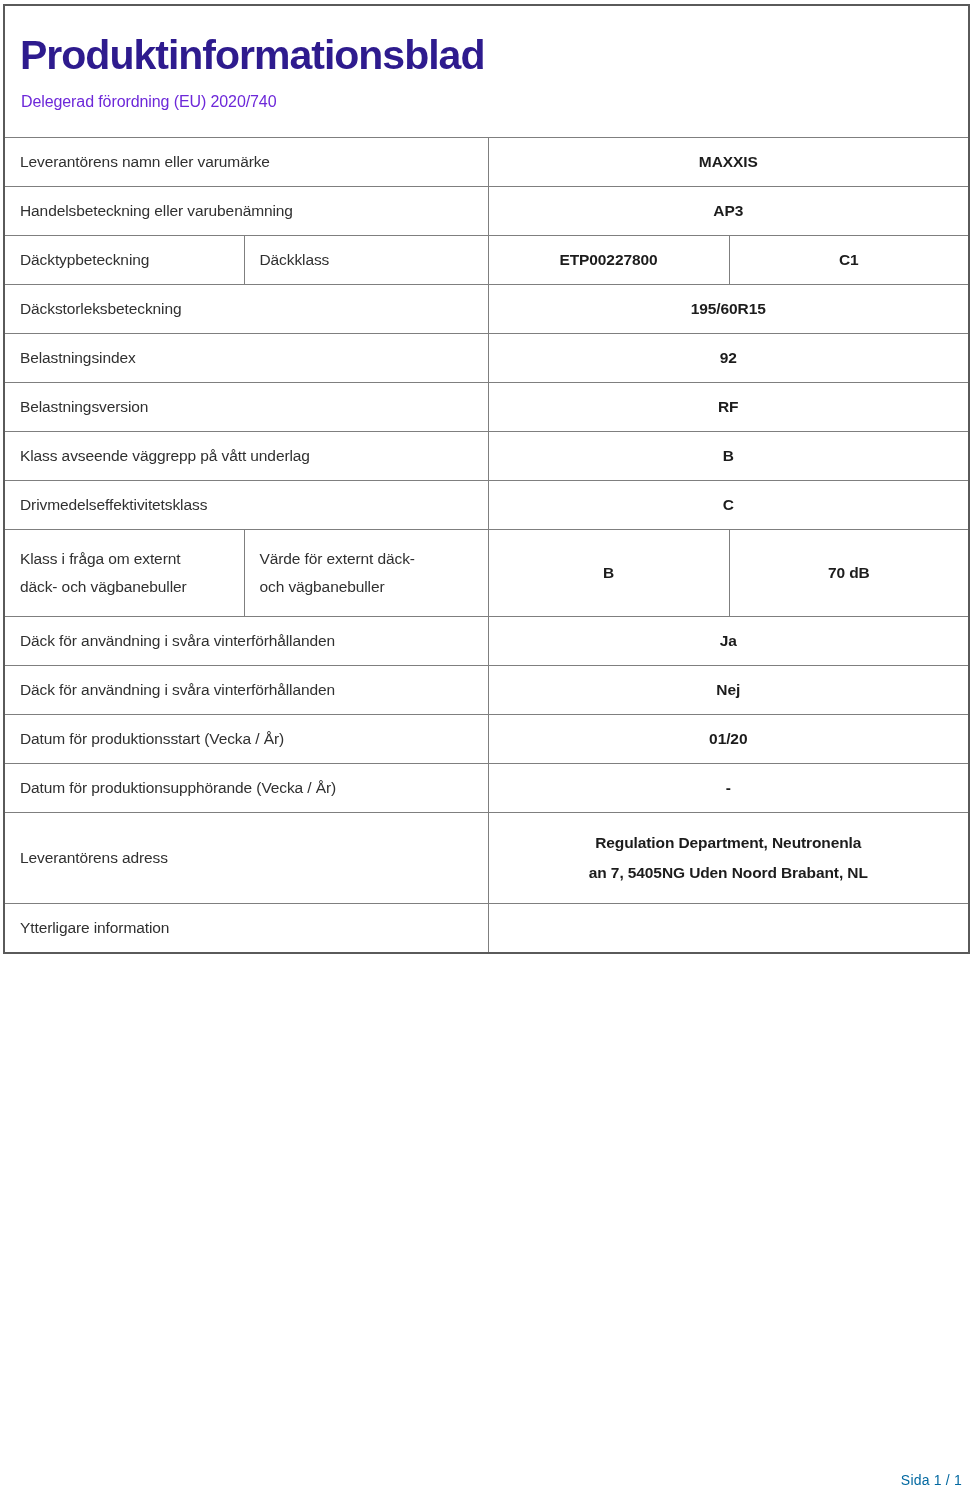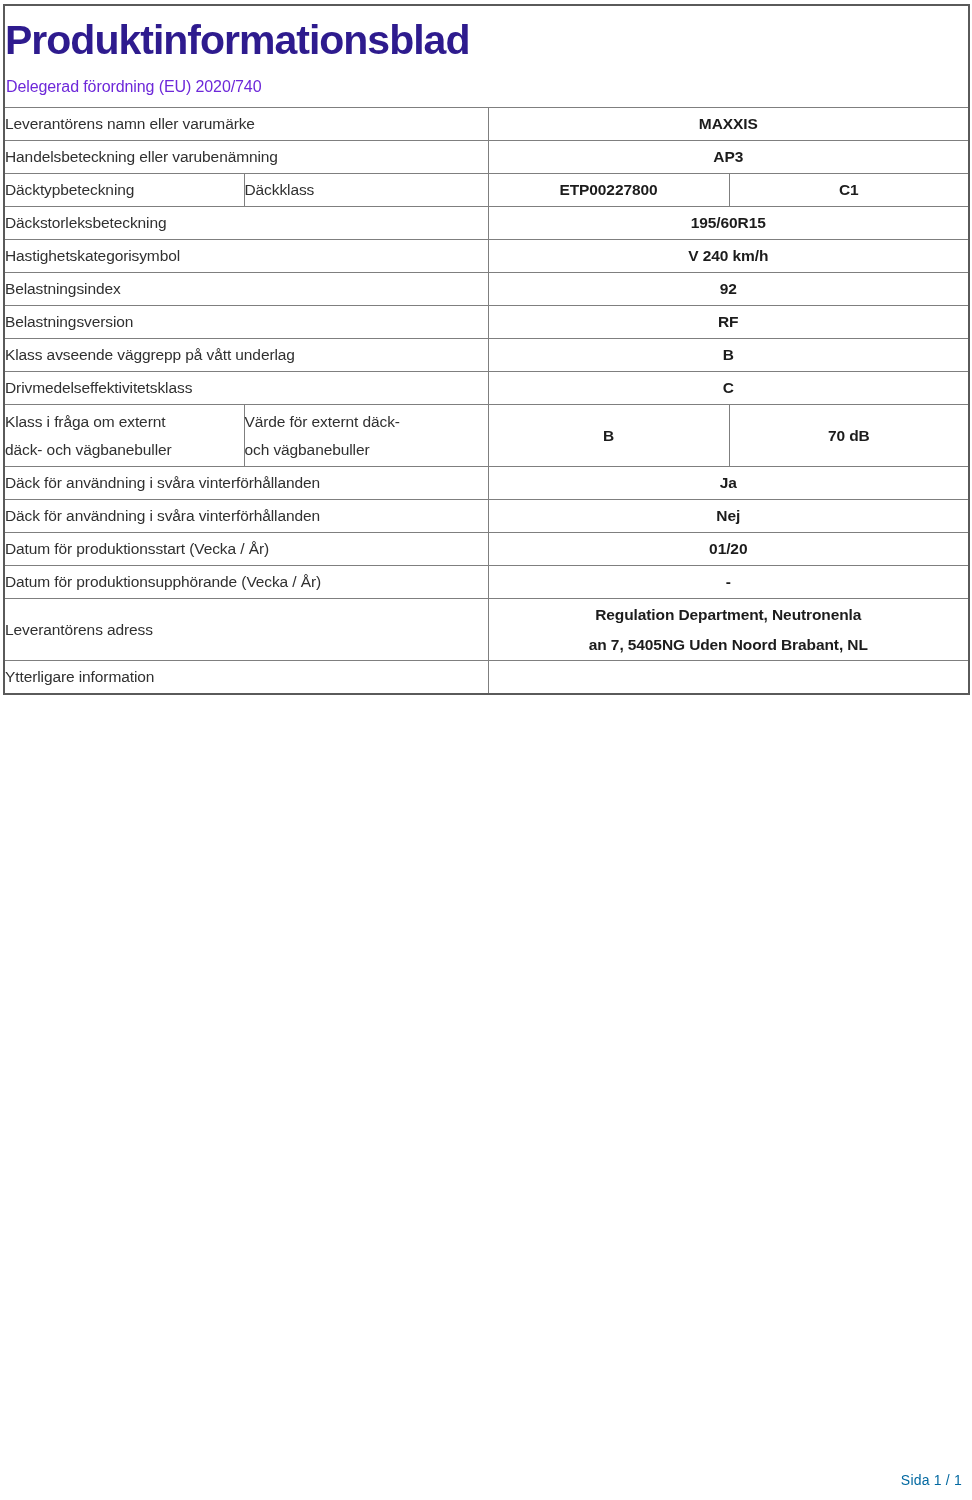--- a/index.html
+++ b/index.html
@@ -20,21 +20,21 @@
     position: absolute;
     left: 3px;
     top: 4px;
     width: 965px;
     border-collapse: collapse;
     table-layout: fixed;
     border: 2px solid #5a5a5a;
   }
   table.sheet td {
     border: 1px solid #7f7f7f;
-    padding: 0;
+    padding: 15px;
     vertical-align: middle;
     font-size: 15.5px;
     letter-spacing: -0.1px;
   }
   td.title-cell {
     height: 101px;
     vertical-align: top;
     padding: 6px 12px 0 12px;
   }
   .doc-title {
@@ -109,24 +109,20 @@
       <td class="label">Däckklass</td>
       <td class="value">ETP00227800</td>
       <td class="value">C1</td>
     </tr>
 
     <tr class="row">
       <td class="label" colspan="2">Däckstorleksbeteckning</td>
       <td class="value" colspan="2">195/60R15</td>
     </tr>
 
-    <tr class="row">
-      <td class="label" colspan="2">Hastighetskategorisymbol</td>
-      <td class="value" colspan="2">V 240 km/h</td>
-    </tr>
 
     <tr class="row">
       <td class="label" colspan="2">Belastningsindex</td>
       <td class="value" colspan="2">92</td>
     </tr>
 
     <tr class="row">
       <td class="label" colspan="2">Belastningsversion</td>
       <td class="value" colspan="2">RF</td>
     </tr>

